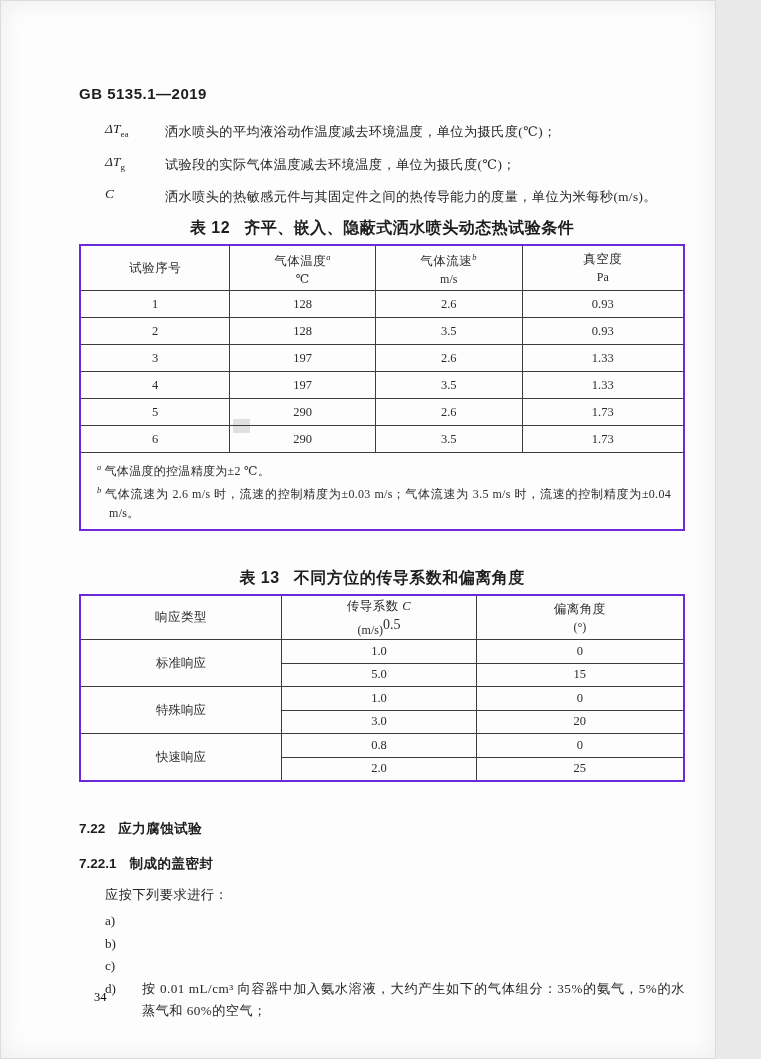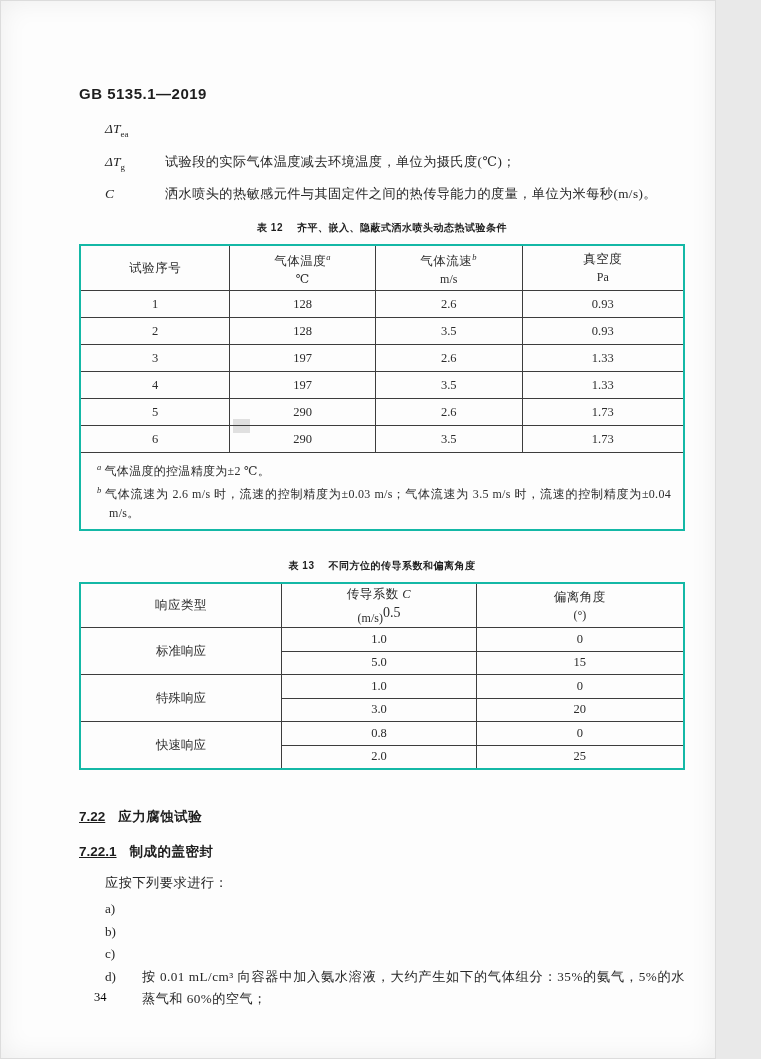--- a/index.html
+++ b/index.html
@@ -10,54 +10,54 @@
     font-family:"Liberation Serif","DejaVu Serif",serif;
     color:#272727;
   }
   .content{position:absolute;left:79px;top:0;width:606px;}
   .gb-header{
     margin-top:86px;font-family:"Liberation Sans","DejaVu Sans",sans-serif;
     font-weight:bold;font-size:15px;letter-spacing:.5px;line-height:16px;color:#1d1d1d;
   }
   
   .definitions{margin-top:13px;}
-  .def-row{display:flex;line-height:27px;font-size:13.2px;}
+  .def-row{display:flex;line-height:27px;font-size:13.2px;align-items:center;}
   .def-term{width:60px;margin-left:26px;font-style:italic;font-size:13.5px;white-space:nowrap;}
   .def-term sub{font-size:9px;font-style:normal;}
   .def-desc{flex:1;letter-spacing:.4px;}
   
   .tbl-caption{
     text-align:center;font-family:"Liberation Sans","DejaVu Sans",sans-serif;
-    font-weight:bold;font-size:10px;line-height:18px;color:#1e1e1e;letter-spacing:.5px;
+    font-weight:bold;font-size:16px;line-height:18px;color:#1e1e1e;letter-spacing:.5px;
   }
   .cap12{margin-top:6px;}
-  .cap13{margin-top:26px;}
+  .cap13{margin-top:38px;}
   .tbl-caption .cap-label{margin-right:14px;}
   
   table{border-collapse:collapse;width:100%;table-layout:fixed;margin-top:7px;
-        border:2px solid #14b8a6;}
+        border:2px solid #6d28d9;}
   th,td{border:1px solid #3d3d3d;text-align:center;vertical-align:middle;
         font-weight:normal;font-size:12.5px;color:#2c2c2c;padding:0;}
   thead th{height:44px;}
   .th-main{line-height:17px;letter-spacing:.5px;}
   .th-main sup{font-size:8.5px;font-style:italic;}
   .th-main i{font-size:12.5px;}
   .th-unit{line-height:15px;font-size:12px;margin-top:2px;}
   .th-unit sup{font-size:14px;}
   .t12 tbody td{height:26px;}
   .t13 thead th{height:43px;}
   .t13 tbody td{height:22.5px;}
   tfoot td{text-align:left;padding:5px 12px 6px 16px;}
   .fn{font-size:12px;line-height:19px;letter-spacing:.3px;padding-left:12px;text-indent:-12px;}
   .fn sup{font-size:8.5px;font-style:italic;margin-right:3px;}
   .fn-justify{text-align:justify;}
   
   .sec{font-family:"Liberation Sans","DejaVu Sans",sans-serif;font-weight:bold;
        font-size:13.5px;line-height:18px;color:#1d1d1d;letter-spacing:.5px;}
-  .sec .sec-num{margin-right:13px;letter-spacing:0;text-decoration:underline;}
+  .sec .sec-num{margin-right:13px;letter-spacing:0;}
   .sec722{margin-top:38px;}
   .sec7221{margin-top:17px;}
   .intro{margin-top:13px;margin-left:26px;font-size:13.2px;line-height:18px;letter-spacing:.5px;}
   
   .req-list{margin-top:6px;}
   .li{display:flex;font-size:13.2px;line-height:22.5px;}
   .li-marker{width:37px;margin-left:26px;flex:none;}
   .li-text{flex:1;letter-spacing:.45px;text-align:justify;}
   .page-number{position:absolute;left:94px;top:990px;font-size:12.5px;color:#000000;}
   .scan-artifact{position:absolute;left:233px;top:419px;width:17px;height:14px;
@@ -69,20 +69,21 @@
 <div class="page">
   <div class="scan-artifact"></div>
 
   <div class="content">
 
     <div class="gb-header">GB 5135.1—2019</div>
 
     <div class="definitions">
       <div class="def-row">
         <span class="def-term"><span>ΔT</span><sub>ea</sub></span>
+        <span class="def-desc">洒水喷头的平均液浴动作温度减去环境温度，单位为摄氏度(℃)；</span>
       </div>
       <div class="def-row">
         <span class="def-term"><span>ΔT</span><sub>g</sub></span>
         <span class="def-desc">试验段的实际气体温度减去环境温度，单位为摄氏度(℃)；</span>
       </div>
       <div class="def-row">
         <span class="def-term"><span>C</span><sub></sub></span>
         <span class="def-desc">洒水喷头的热敏感元件与其固定件之间的热传导能力的度量，单位为米每秒(m/s)。</span>
       </div>
     </div>

